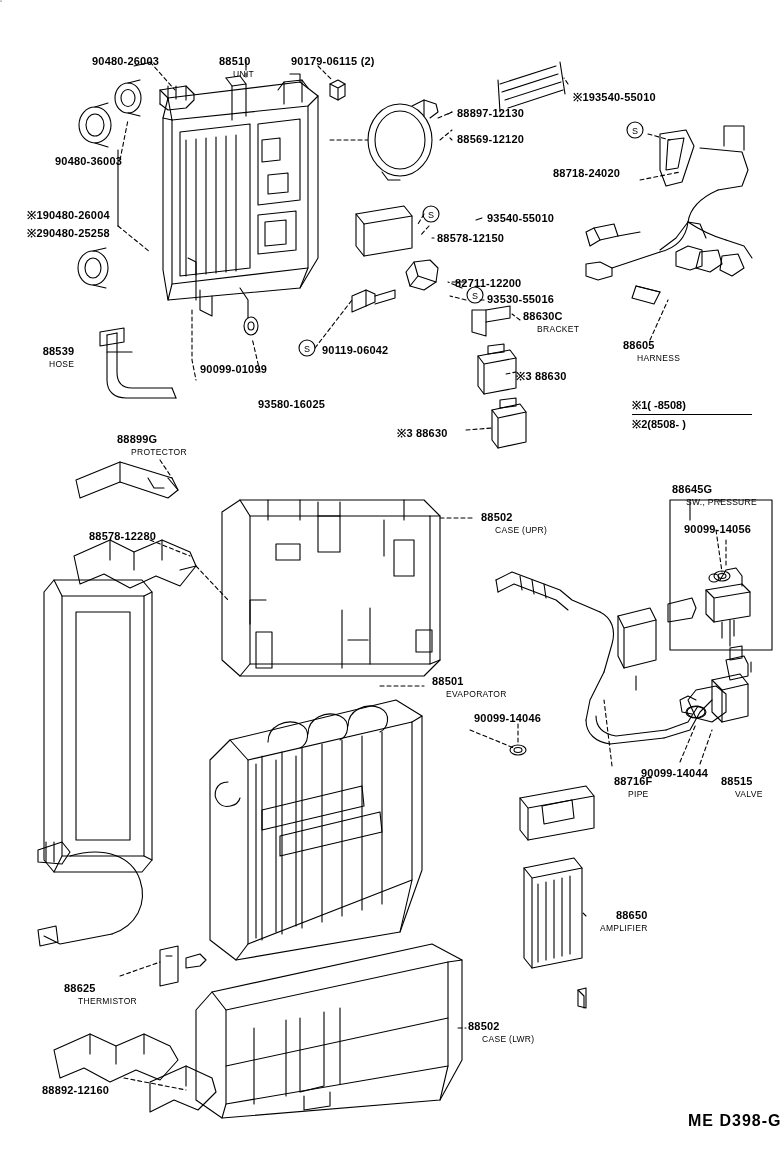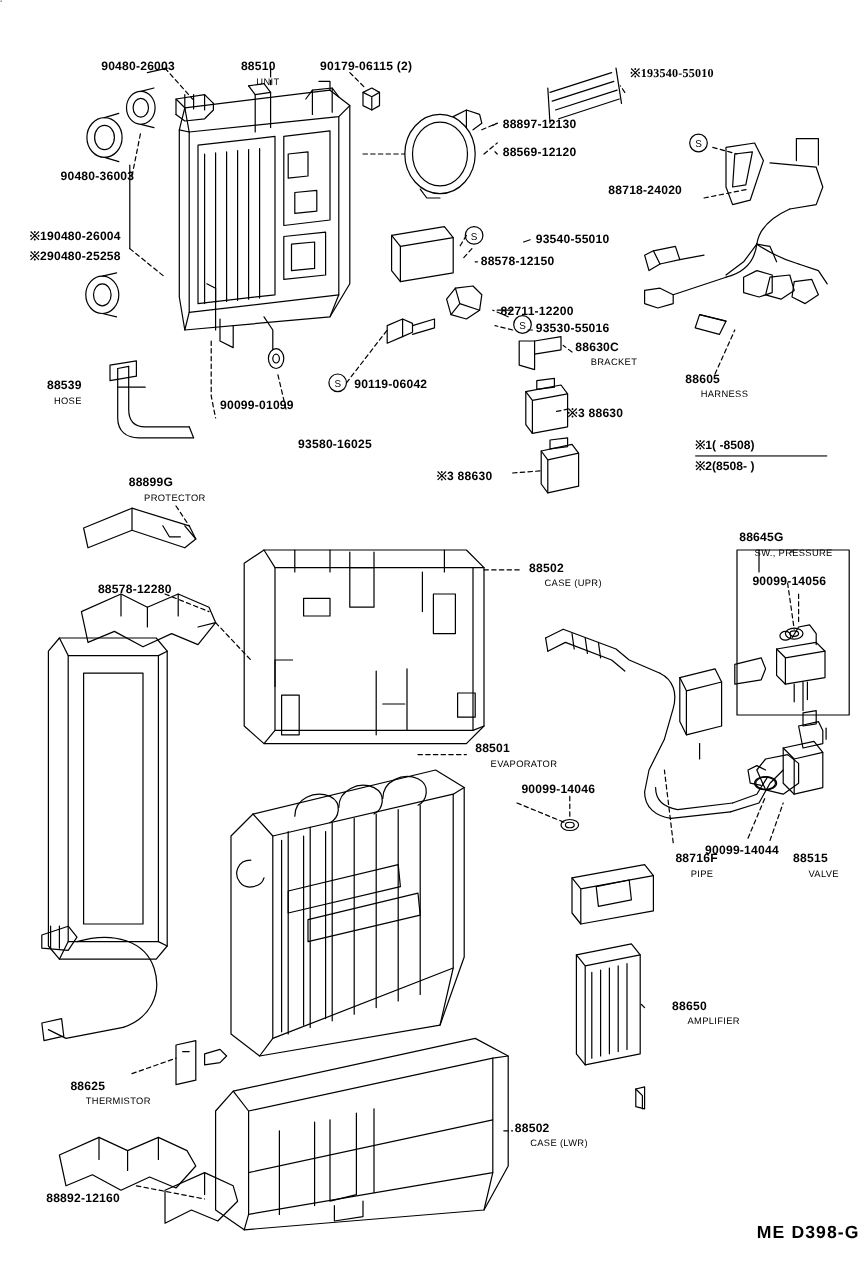--- a/index.html
+++ b/index.html
@@ -372,21 +372,21 @@
   <div class="lbl" style="left:92px; top:56px;">
     <span>90480-26003</span>
   </div>
   <div class="lbl" style="left:219px; top:56px;">
     <span>88510</span>
     <span class="sub">UNIT</span>
   </div>
   <div class="lbl" style="left:291px; top:56px;">
     <span>90179-06115 (2)</span>
   </div>
-  <div class="lbl" style="left:573px; top:62px;font-family:Liberation Serif, serif;">
+  <div class="lbl" style="left:573px; top:92px;">
     <span>※193540-55010</span>
   </div>
   <div class="lbl" style="left:55px; top:156px;">
     <span>90480-36003</span>
   </div>
   <div class="lbl" style="left:457px; top:108px;">
     <span>88897-12130</span>
   </div>
   <div class="lbl" style="left:457px; top:134px;">
     <span>88569-12120</span>
@@ -426,21 +426,21 @@
   </div>
   <div class="lbl" style="left:322px; top:345px;">
     <span>90119-06042</span>
   </div>
   <div class="lbl" style="left:200px; top:364px;">
     <span>90099-01099</span>
   </div>
   <div class="lbl" style="left:516px; top:371px;">
     <span>※3 88630</span>
   </div>
-  <div class="lbl" style="left:271px; top:399px;text-align:right;">
+  <div class="lbl" style="left:258px; top:399px;text-align:right;">
     <span>93580-16025</span>
   </div>
   <div class="lbl" style="left:397px; top:428px;">
     <span>※3 88630</span>
   </div>
   <div class="lbl" style="left:117px; top:434px;">
     <span>88899G</span>
     <span class="sub">PROTECTOR</span>
   </div>
   <div class="lbl" style="left:672px; top:484px;">
@@ -468,21 +468,21 @@
     <span>90099-14044</span>
   </div>
   <div class="lbl" style="left:614px; top:776px;">
     <span>88716F</span>
     <span class="sub">PIPE</span>
   </div>
   <div class="lbl" style="left:721px; top:776px;">
     <span>88515</span>
     <span class="sub">VALVE</span>
   </div>
-  <div class="lbl" style="left:611px; top:910px;">
+  <div class="lbl" style="left:586px; top:910px;text-align:right;">
     <span>88650</span>
     <span class="sub">AMPLIFIER</span>
   </div>
   <div class="lbl" style="left:64px; top:983px;">
     <span>88625</span>
     <span class="sub">THERMISTOR</span>
   </div>
   <div class="lbl" style="left:468px; top:1021px;">
     <span>88502</span>
     <span class="sub">CASE (LWR)</span>

